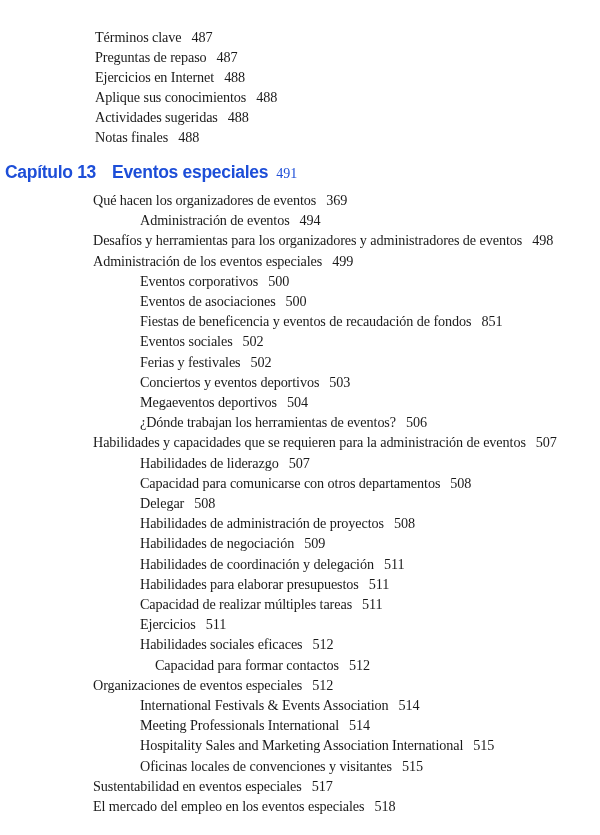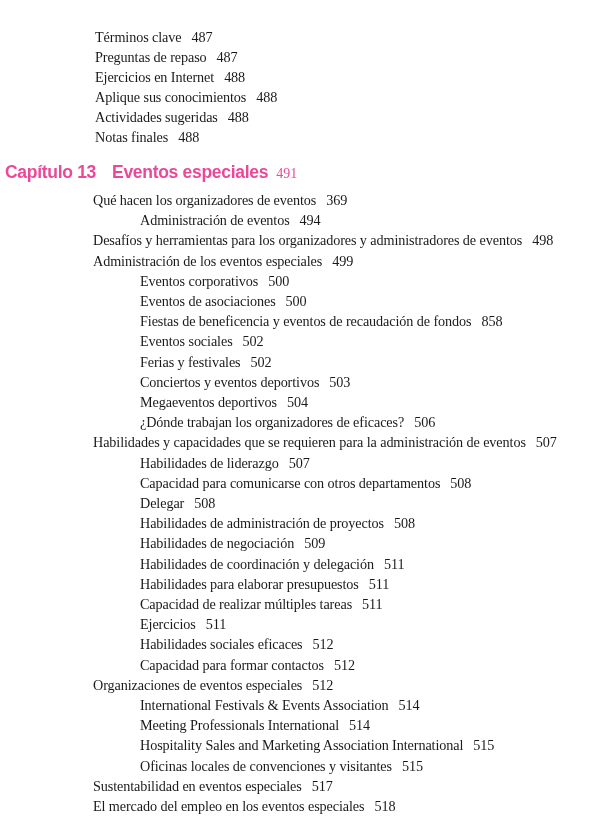--- a/index.html
+++ b/index.html
@@ -36,21 +36,21 @@
     .lvl1 { left: 93px; }
     .lvl2 { left: 140px; }
 
     .chapter {
       position: absolute;
       left: 5px;
       top: 162px;
       white-space: nowrap;
       font-family: "Liberation Sans", "DejaVu Sans", sans-serif;
       font-weight: bold;
-      color: #ec4899;
+      color: #1d4ed8;
     }
     .chapter .num {
       font-size: 17.5px;
       letter-spacing: -0.3px;
     }
     .chapter .title {
       font-size: 17.5px;
       margin-left: 16px;
       letter-spacing: -0.3px;
     }
@@ -79,38 +79,38 @@
     <span class="num">Capítulo 13</span><span class="title">Eventos especiales</span><span class="cpg">491</span>
   </div>
 
   <div id="entries">
       <div class="entry lvl1" style="top: 190px;"><span>Qué hacen los organizadores de eventos</span><span class="pg">369</span></div>
       <div class="entry lvl2" style="top: 210.2px;"><span>Administración de eventos</span><span class="pg">494</span></div>
       <div class="entry lvl1" style="top: 230.4px;"><span>Desafíos y herramientas para los organizadores y administradores de eventos</span><span class="pg">498</span></div>
       <div class="entry lvl1" style="top: 250.6px;"><span>Administración de los eventos especiales</span><span class="pg">499</span></div>
       <div class="entry lvl2" style="top: 270.8px; text-align: center;"><span>Eventos corporativos</span><span class="pg">500</span></div>
       <div class="entry lvl2" style="top: 291px;"><span>Eventos de asociaciones</span><span class="pg">500</span></div>
-      <div class="entry lvl2" style="top: 311.2px;"><span>Fiestas de beneficencia y eventos de recaudación de fondos</span><span class="pg">858</span></div>
+      <div class="entry lvl2" style="top: 311.2px;"><span>Fiestas de beneficencia y eventos de recaudación de fondos</span><span class="pg">851</span></div>
       <div class="entry lvl2" style="top: 331.4px;"><span>Eventos sociales</span><span class="pg">502</span></div>
       <div class="entry lvl2" style="top: 351.6px;"><span>Ferias y festivales</span><span class="pg">502</span></div>
       <div class="entry lvl2" style="top: 371.8px;"><span>Conciertos y eventos deportivos</span><span class="pg">503</span></div>
       <div class="entry lvl2" style="top: 392px;"><span>Megaeventos deportivos</span><span class="pg">504</span></div>
-      <div class="entry lvl2" style="top: 412.2px;"><span>¿Dónde trabajan los organizadores de eficaces?</span><span class="pg">506</span></div>
+      <div class="entry lvl2" style="top: 412.2px;"><span>¿Dónde trabajan los herramientas de eventos?</span><span class="pg">506</span></div>
       <div class="entry lvl1" style="top: 432.4px;"><span>Habilidades y capacidades que se requieren para la administración de eventos</span><span class="pg">507</span></div>
       <div class="entry lvl2" style="top: 452.6px;"><span>Habilidades de liderazgo</span><span class="pg">507</span></div>
       <div class="entry lvl2" style="top: 472.8px;"><span>Capacidad para comunicarse con otros departamentos</span><span class="pg">508</span></div>
       <div class="entry lvl2" style="top: 493px;"><span>Delegar</span><span class="pg">508</span></div>
       <div class="entry lvl2" style="top: 513.2px;"><span>Habilidades de administración de proyectos</span><span class="pg">508</span></div>
       <div class="entry lvl2" style="top: 533.4px;"><span>Habilidades de negociación</span><span class="pg">509</span></div>
       <div class="entry lvl2" style="top: 553.6px;"><span>Habilidades de coordinación y delegación</span><span class="pg">511</span></div>
       <div class="entry lvl2" style="top: 573.8px;"><span>Habilidades para elaborar presupuestos</span><span class="pg">511</span></div>
       <div class="entry lvl2" style="top: 594px;"><span>Capacidad de realizar múltiples tareas</span><span class="pg">511</span></div>
       <div class="entry lvl2" style="top: 614.2px;"><span>Ejercicios</span><span class="pg">511</span></div>
       <div class="entry lvl2" style="top: 634.4px;"><span>Habilidades sociales eficaces</span><span class="pg">512</span></div>
-      <div class="entry lvl2" style="top: 654.6px;"><span>Capacidad para formar contactos</span><span class="pg">512</span></div>
+      <div class="entry lvl2" style="top: 654.6px; margin-left: 15px;"><span>Capacidad para formar contactos</span><span class="pg">512</span></div>
       <div class="entry lvl1" style="top: 674.8px;"><span>Organizaciones de eventos especiales</span><span class="pg">512</span></div>
       <div class="entry lvl2" style="top: 695px; font-family: Liberation Serif, serif;"><span>International Festivals &amp; Events Association</span><span class="pg">514</span></div>
       <div class="entry lvl2" style="top: 715.2px;"><span>Meeting Professionals International</span><span class="pg">514</span></div>
       <div class="entry lvl2" style="top: 735.4px;"><span>Hospitality Sales and Marketing Association International</span><span class="pg">515</span></div>
       <div class="entry lvl2" style="top: 755.6px;"><span>Oficinas locales de convenciones y visitantes</span><span class="pg">515</span></div>
       <div class="entry lvl1" style="top: 775.8px;"><span>Sustentabilidad en eventos especiales</span><span class="pg">517</span></div>
       <div class="entry lvl1" style="top: 796px;"><span>El mercado del empleo en los eventos especiales</span><span class="pg">518</span></div>
     </div>
 
 </div>

